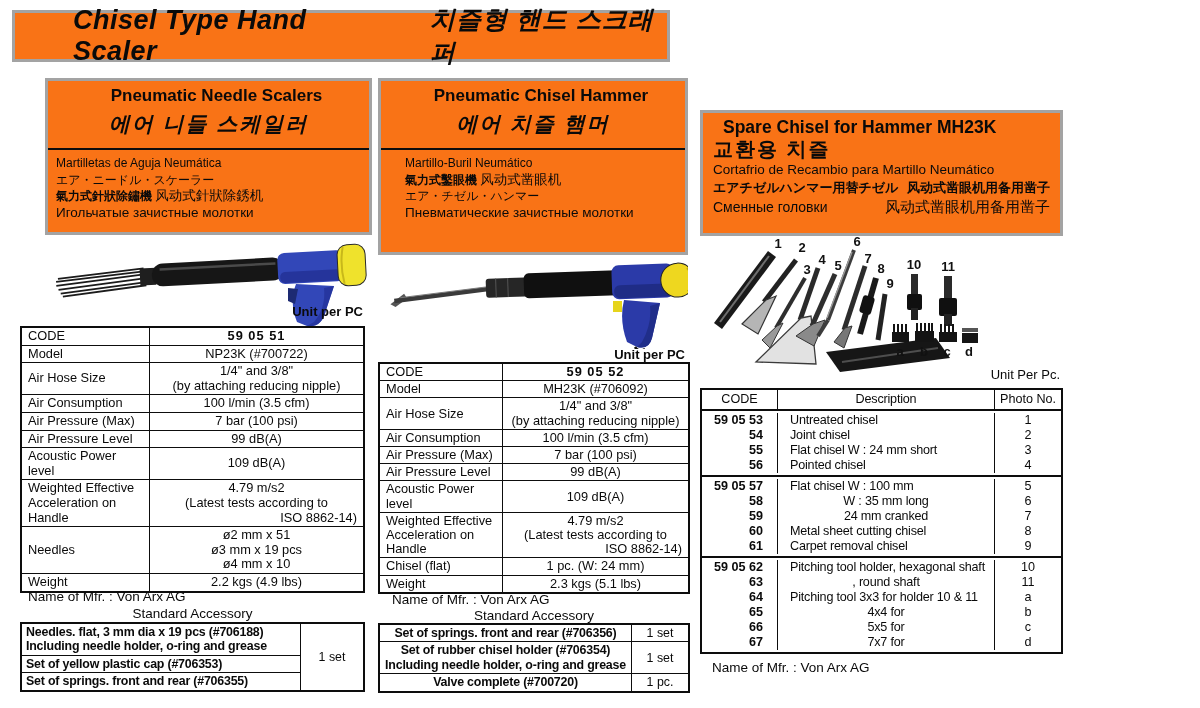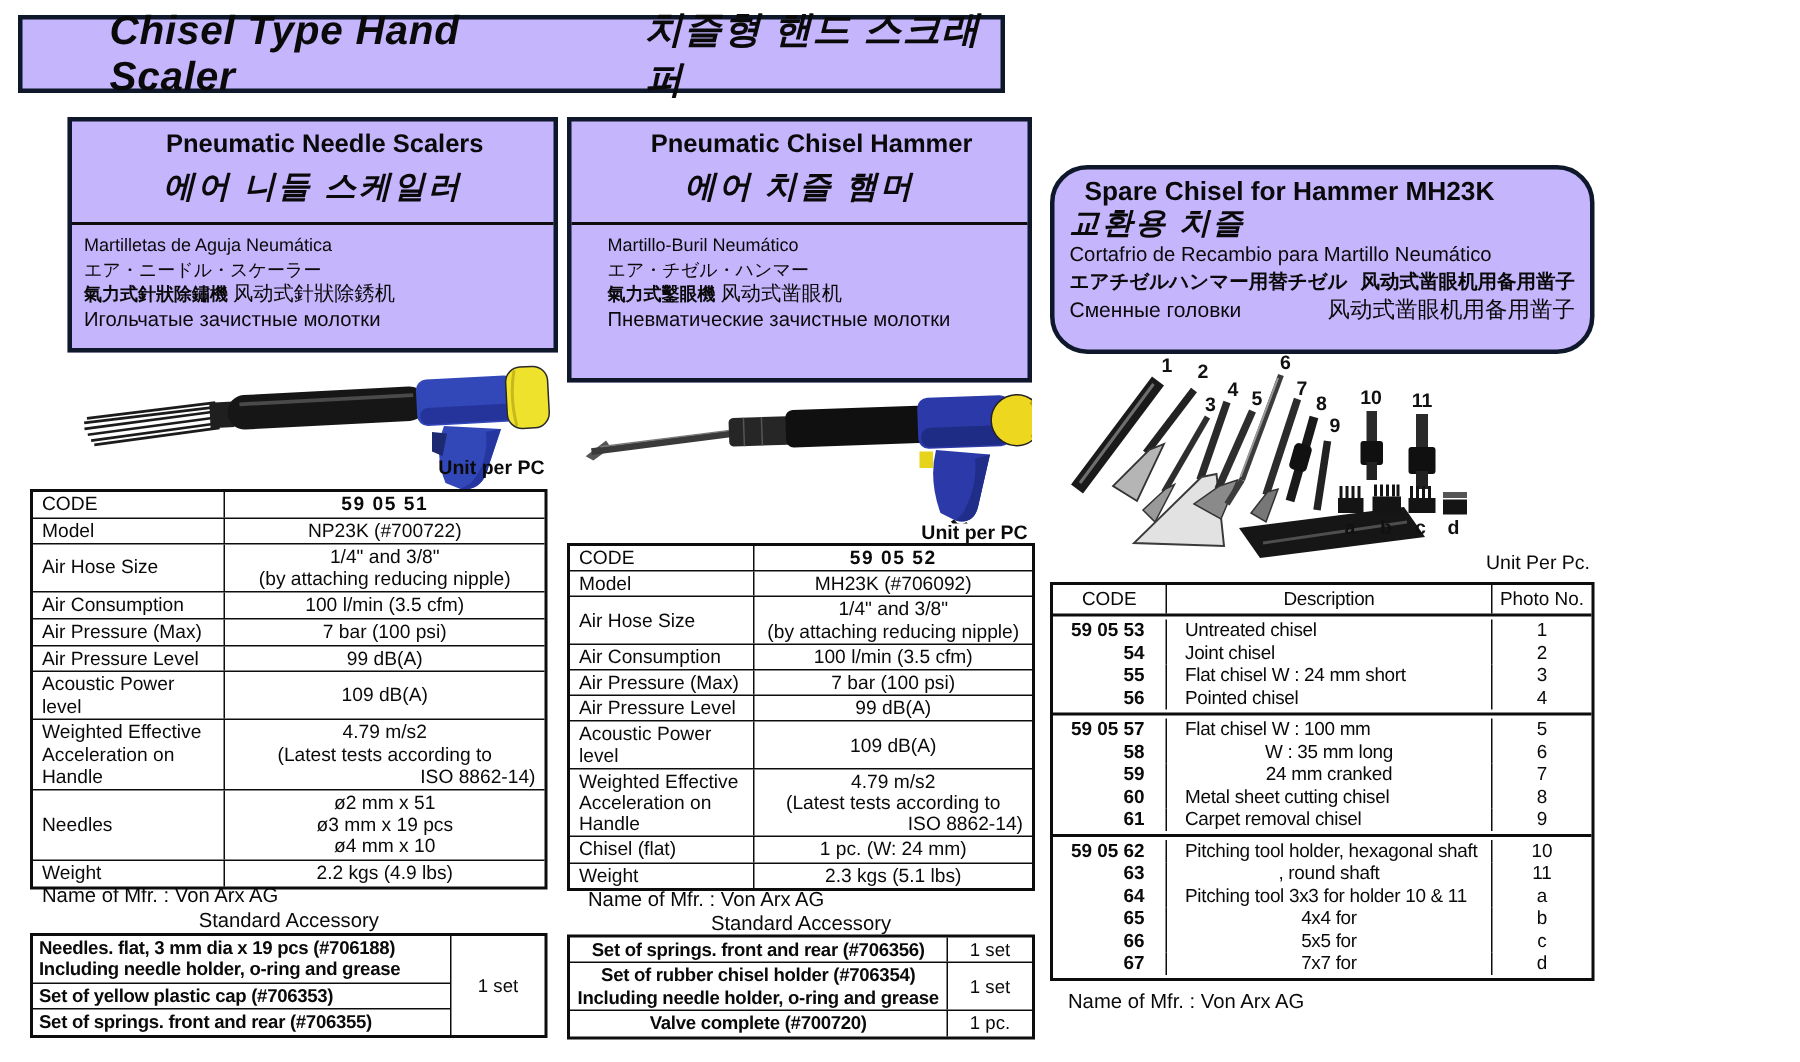--- a/index.html
+++ b/index.html
@@ -1,34 +1,34 @@
 <!DOCTYPE html>
 <html><head>
 <meta charset="utf-8">
 <style>
   html,body{margin:0;padding:0;}
   body{width:1200px;height:708px;background:#ffffff;font-family:"Liberation Sans","DejaVu Sans",sans-serif;color:#0a0a0a;}
   #page{position:relative;width:1200px;height:708px;overflow:hidden;background:#fff;}
   .abs{position:absolute;}
-  .cyan-box{position:absolute;background:#c4b5fd;border:3px solid #0f172a;box-sizing:border-box;}
+  .cyan-box{position:absolute;background:#f97316;border:3px solid #a3a3a3;box-sizing:border-box;}
   
   #title-bar{left:12px;top:10px;width:658px;height:52px;display:flex;align-items:center;padding-left:58px;gap:48px;}
   .title-en{font-size:27px;font-weight:bold;font-style:italic;letter-spacing:0.5px;}
   .title-ko{font-size:25px;font-weight:bold;font-style:italic;letter-spacing:1px;}
   
   .hdr-top{text-align:center;padding-top:5px;height:67px;box-sizing:border-box;}
   .hdr-en{font-size:17px;font-weight:bold;padding-left:16px;}
   .hdr-ko{font-size:21px;font-weight:bold;font-style:italic;margin-top:4px;letter-spacing:2px;}
   .hdr-langs{border-top:2.5px solid #0d0d0d;padding:5px 8px 0;font-size:12px;line-height:16.5px;text-align:left;}
   .lang-bold{font-weight:bold;}
   .lang-big{font-size:13.5px;}
   
   #c3-header{padding:4px 10px;box-sizing:border-box;}
   .c3-line1{font-size:17.5px;font-weight:bold;padding-left:10px;}
-  .c3-line2{font-size:20px;font-weight:bold;font-style:italic;letter-spacing:2px;line-height:23px;}
+  .c3-line2{font-size:20px;font-weight:bold;letter-spacing:2px;line-height:23px;}
   .c3-line3{font-size:13.5px;line-height:17px;}
   .c3-flex{display:flex;justify-content:space-between;align-items:baseline;line-height:19px;}
   .c3-ja{font-size:13px;font-weight:bold;}
   .c3-zh1{font-size:13px;font-weight:bold;}
   .c3-ru{font-size:14px;}
   .c3-zh2{font-size:15px;}
   
   .unit-label{position:absolute;font-size:13px;font-weight:bold;text-align:right;}
   .unit-label.normal{font-weight:normal;}
   
@@ -93,27 +93,27 @@
     </div>
   </div>
 
   <div class="cyan-box" style="left:378px;top:78px;width:310px;height:177px;">
     <div class="hdr-top">
       <div class="hdr-en">Pneumatic Chisel Hammer</div>
       <div class="hdr-ko">에어 치즐 햄머</div>
     </div>
     <div class="hdr-langs" style="padding-left:24px;">
       <div>Martillo-Buril Neumático</div>
+      <div><span class="lang-bold">氣力式鑿眼機</span>  <span class="lang-big">风动式凿眼机</span></div>
       <div>エア・チゼル・ハンマー</div>
-      <div><span class="lang-bold">氣力式鑿眼機</span>  <span class="lang-big">风动式凿眼机</span></div>
       <div class="lang-big">Пневматические зачистные молотки</div>
     </div>
   </div>
 
-  <div id="c3-header" class="cyan-box" style="left:700px;top:110px;width:363px;height:126px;border-radius:25px;">
+  <div id="c3-header" class="cyan-box" style="left:700px;top:110px;width:363px;height:126px;">
     <div class="c3-line1">Spare Chisel for Hammer MH23K</div>
     <div class="c3-line2">교환용 치즐</div>
     <div class="c3-line3">Cortafrio de Recambio para Martillo Neumático</div>
     <div class="c3-flex">
       <span class="c3-ja">エアチゼルハンマー用替チゼル</span>
       <span class="c3-zh1">风动式凿眼机用备用凿子</span>
     </div>
     <div class="c3-flex">
       <span class="c3-ru">Сменные головки</span>
       <span class="c3-zh2">风动式凿眼机用备用凿子</span>

